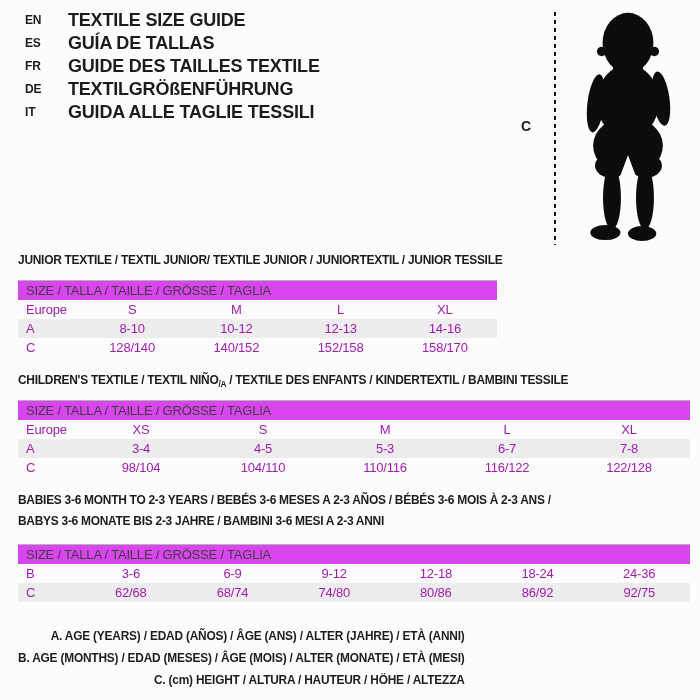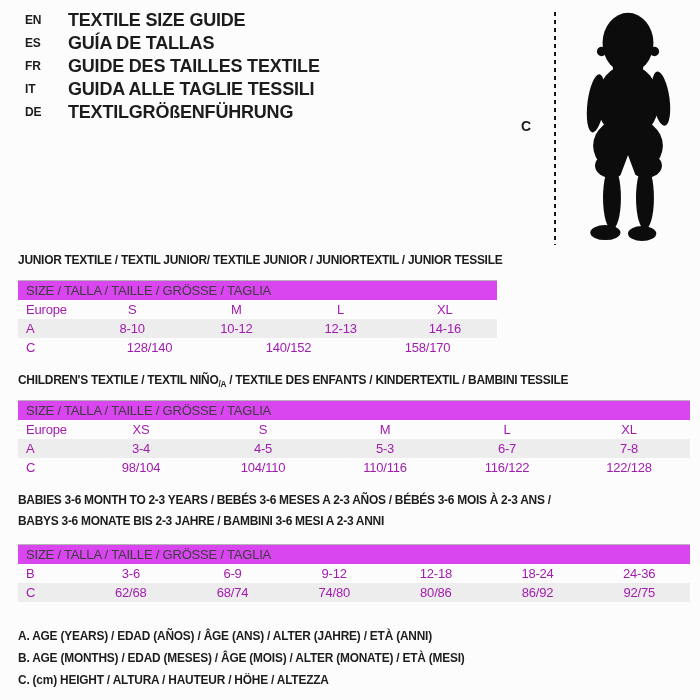--- a/index.html
+++ b/index.html
@@ -47,21 +47,21 @@
     height:20px;line-height:20px;background:#d946ef;color:#3d3d3d;
     font-size:13px;padding-left:8px;letter-spacing:-0.2px;
     border-top:1px solid #b4b4b4;box-sizing:border-box;
   }
   .t-row{display:flex;height:19px;line-height:19px;font-size:13px;color:#a21caf;}
   .t-row.shaded{background:#ededed;}
   .t-label{width:62px;padding-left:8px;box-sizing:border-box;letter-spacing:-0.2px;}
   .t-cell{flex:1;text-align:center;letter-spacing:-0.2px;}
 
   
-  .legend{left:18px;top:625px;}
+  .legend{left:18px;top:625px;text-align:right;}
   .legend-line{
     font-weight:bold;font-size:12.5px;line-height:22px;letter-spacing:-0.2px;
     white-space:nowrap;transform:scaleX(0.95);transform-origin:left top;
   }
 </style>
 </head>
 <body>
 
 <div class="abs lang-list" id="lang-list">
     <div class="lang-row">
@@ -70,26 +70,26 @@
     </div>
     <div class="lang-row">
       <span class="lang-code">ES</span>
       <span class="lang-label">GUÍA DE TALLAS</span>
     </div>
     <div class="lang-row">
       <span class="lang-code">FR</span>
       <span class="lang-label">GUIDE DES TAILLES TEXTILE</span>
     </div>
     <div class="lang-row">
+      <span class="lang-code">DE</span>
+      <span class="lang-label">TEXTILGRÖßENFÜHRUNG</span>
+    </div>
+    <div class="lang-row">
       <span class="lang-code">IT</span>
       <span class="lang-label">GUIDA ALLE TAGLIE TESSILI</span>
-    </div>
-    <div class="lang-row">
-      <span class="lang-code">DE</span>
-      <span class="lang-label">TEXTILGRÖßENFÜHRUNG</span>
     </div>
   </div>
 
 <div class="abs figure">
   <span class="measure-label">C</span>
   <div class="dash-line"></div>
   <svg class="silhouette" width="132" height="244" viewBox="0 0 140 250" xmlns="http://www.w3.org/2000/svg">
     <g fill="#0c0c0c">
       <ellipse cx="70" cy="37" rx="27" ry="32"></ellipse>
       <circle cx="42" cy="46" r="5"></circle>
@@ -127,20 +127,21 @@
         <div class="t-label">A</div>
         <div class="t-cell">8-10</div>
         <div class="t-cell">10-12</div>
         <div class="t-cell">12-13</div>
         <div class="t-cell">14-16</div>
       </div>
       <div class="t-row">
         <div class="t-label">C</div>
         <div class="t-cell">128/140</div>
         <div class="t-cell">140/152</div>
+        <div class="t-cell">152/158</div>
         <div class="t-cell">158/170</div>
       </div>
     </div>
 </div>
 
 <div class="abs tbl-title" id="tbl-title-1">
     <div><span>CHILDREN'S TEXTILE / TEXTIL NIÑO</span><span class="subseg">/A</span><span> / TEXTILE DES ENFANTS / KINDERTEXTIL / BAMBINI TESSILE</span></div>
   </div>
 <div class="abs tbl" id="tbl-1">
   <div class="tbl-head">SIZE / TALLA / TAILLE / GRÖSSE / TAGLIA</div>

